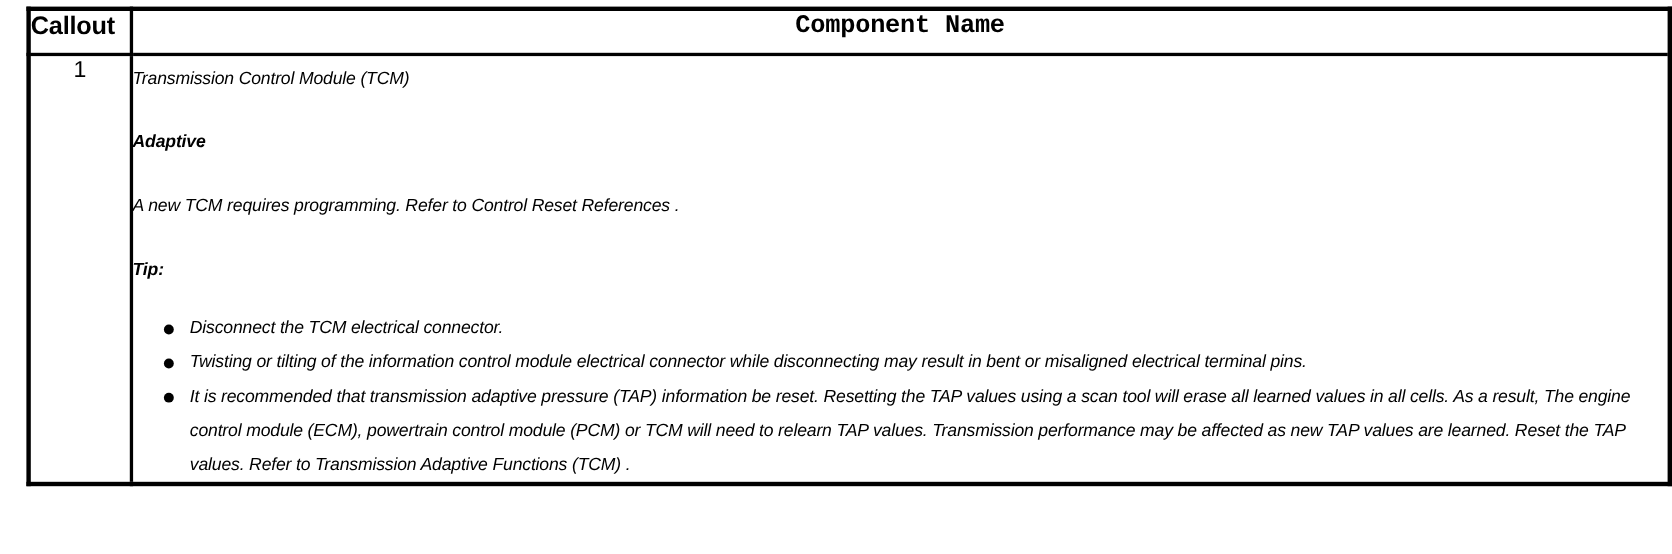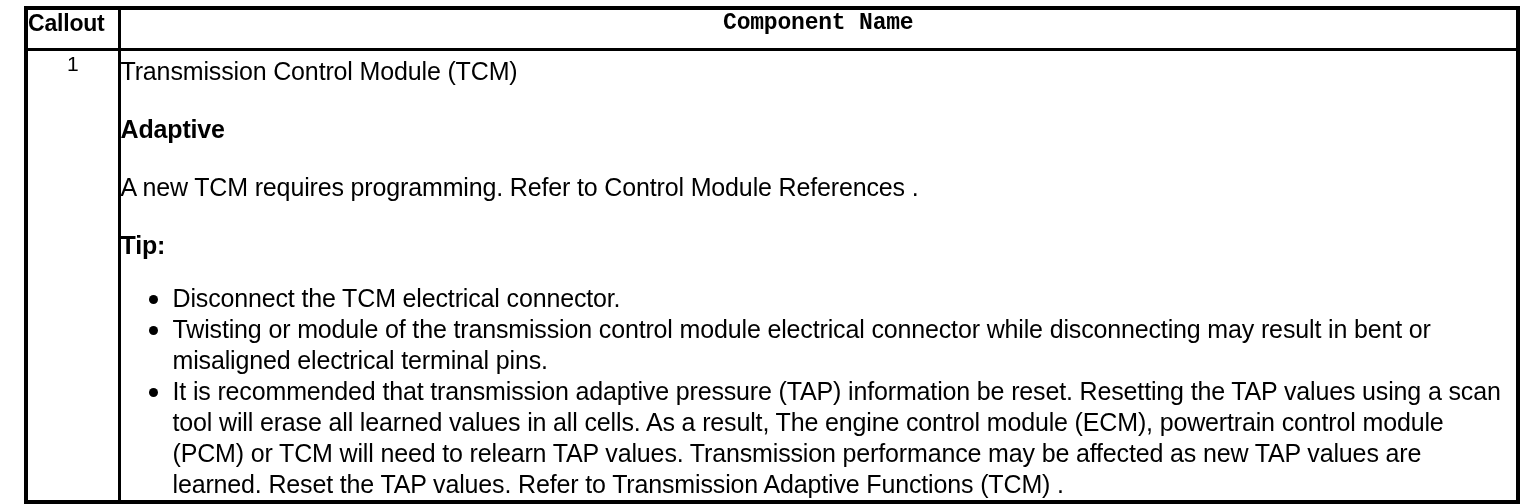--- a/index.html
+++ b/index.html
@@ -68,23 +68,24 @@
   
   .cell-callout {
     vertical-align: middle;
     text-align: center;
     font-size: 21px;
     line-height: 1.2;
   }
 
   .cell-body {
     padding: 8px 10px 10px 9px;
-    font-size: 25px;
+    font-size: 16px;
     line-height: 31px;
     letter-spacing: -0.15px;
+    font-style: italic;
   }
 
   .para {
     margin: 0;
     padding: 0;
   }
   .para.lead      { margin: 5px 0 0 0; }
   .para.spaced    { margin: 27px 0 0 0; }
   .para.bold      { font-weight: bold; }
 
@@ -133,32 +134,32 @@
       <tr>
 
         <td class="cell-callout">1</td>
 
         <td class="cell-body">
 
           <p class="para lead">Transmission Control Module (TCM)</p>
 
           <p class="para spaced bold">Adaptive</p>
 
-          <p class="para spaced">A new TCM requires programming. Refer to Control Module References .</p>
+          <p class="para spaced">A new TCM requires programming. Refer to Control Reset References .</p>
 
           <p class="para spaced bold">Tip:</p>
 
           <ul class="tip-list">
             <li>
               <span class="bullet-dot"></span>
               <span class="li-text">Disconnect the TCM electrical connector.</span>
             </li>
             <li>
               <span class="bullet-dot"></span>
-              <span class="li-text">Twisting or module of the transmission control module electrical connector while disconnecting may result in bent or misaligned electrical terminal pins.</span>
+              <span class="li-text">Twisting or tilting of the information control module electrical connector while disconnecting may result in bent or misaligned electrical terminal pins.</span>
             </li>
             <li>
               <span class="bullet-dot"></span>
               <span class="li-text">It is recommended that transmission adaptive pressure (TAP) information be reset. Resetting the TAP values using a scan tool will erase all learned values in all cells. As a result, The engine control module (ECM), powertrain control module (PCM) or TCM will need to relearn TAP values. Transmission performance may be affected as new TAP values are learned. Reset the TAP values. Refer to Transmission Adaptive Functions (TCM) .</span>
             </li>
           </ul>
 
         </td>
       </tr>
     </tbody>

